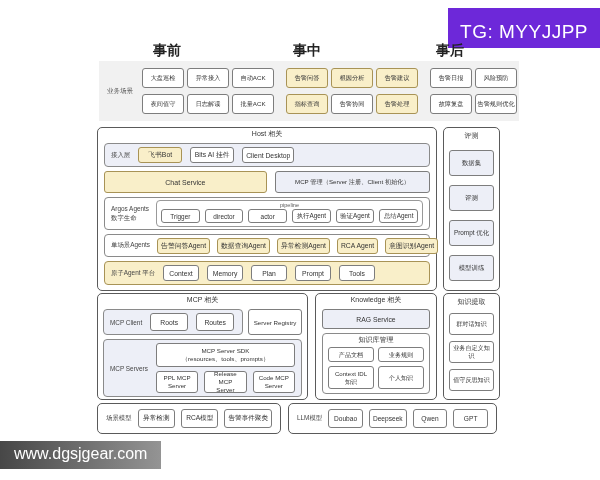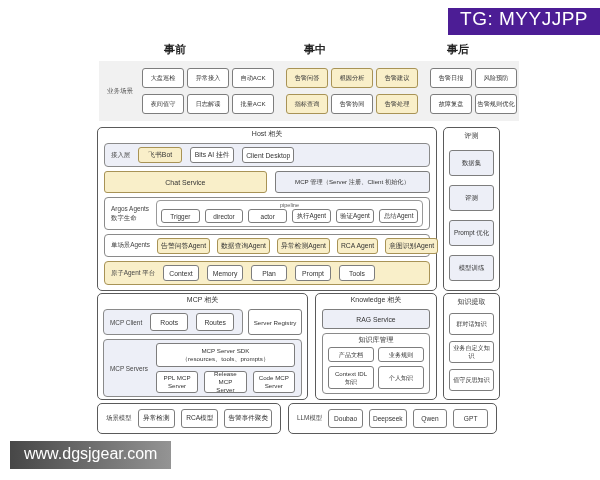--- a/index.html
+++ b/index.html
@@ -1,18 +1,18 @@
 <!DOCTYPE html>
 <html><head>
 <meta charset="utf-8">
 <style>
 *{margin:0;padding:0;box-sizing:border-box;}
 html,body{width:600px;height:480px;}
 body{position:relative;background:#fff;font-family:"Liberation Sans","DejaVu Sans",sans-serif;color:#333;overflow:hidden;outline:1px solid #e3e3e3;}
-.phase{position:absolute;top:42px;width:44px;text-align:center;font-size:11px;font-weight:bold;color:#222;}
+.phase{position:absolute;top:42px;width:44px;font-size:14px;font-weight:bold;color:#222;}
 #scenarios{position:absolute;left:99px;top:61px;width:420px;height:60px;background:#f1f1f1;display:flex;align-items:center;gap:5px;padding:0 4px;}
 .v-label{font-size:6.5px;color:#555;width:34px;text-align:center;flex-shrink:0;}
 .scn-rows{display:flex;flex-direction:column;gap:6px;}
 .scn-row{display:flex;gap:3px;}
 .scn-row .box{width:42px;height:20px;font-size:6.2px;}
 .box{background:#fff;border:1px solid #7d7d7d;border-radius:3px;display:flex;align-items:center;justify-content:center;text-align:center;font-size:6.8px;color:#333;white-space:nowrap;padding:0 3px;flex-shrink:0;}
 .hl{background:#f9efc9;border-color:#a89356;}
 .blue{background:#edeff7;}
 .ggap{margin-left:9px;}
 .outer{position:absolute;border:1.5px solid #5a5a5a;border-radius:5px;background:#fff;}
@@ -58,22 +58,22 @@
 #kb-grid .box{font-size:6.1px;white-space:normal;line-height:1.2;height:auto;width:auto;}
 
 #extract{left:443px;top:293px;width:57px;height:107px;padding:2px 5px;}
 #extract .box{min-height:22px;margin-top:6px;font-size:6.1px;white-space:normal;line-height:1.25;padding:2px;}
 
 .hrow{display:flex;align-items:center;gap:6px;padding:0 8px;}
 #scene-models{left:97px;top:403px;width:184px;height:31px;}
 #llm-models{left:288px;top:403px;width:209px;height:31px;}
 #scene-models .box,#llm-models .box{flex:1;height:19px;font-size:6.6px;}
 
-#wm-top{position:absolute;top:8px;right:0;background:#4c1d95;color:#fff;font-size:19px;padding:0 12px 5px;letter-spacing:.5px;}
-#wm-bottom{position:absolute;bottom:11px;left:0;background:linear-gradient(90deg,#474747,#949494);color:#fff;font-size:16px;padding:4px 14px 6px;margin-left:10px;}
+#wm-top{position:absolute;top:8px;right:0;background:#6d28d9;color:#fff;font-size:19px;padding:13px 12px 5px;letter-spacing:.5px;}
+#wm-bottom{position:absolute;bottom:11px;left:0;background:linear-gradient(90deg,#474747,#949494);color:#fff;font-size:16px;padding:4px 14px 6px;}
 </style>
 </head>
 <body>
 
 <div id="wm-top">TG: MYYJJPP</div>
 
 <div class="phase" style="left:153px">事前</div>
 <div class="phase" style="left:293px">事中</div>
 <div class="phase" style="left:436px">事后</div>
 

